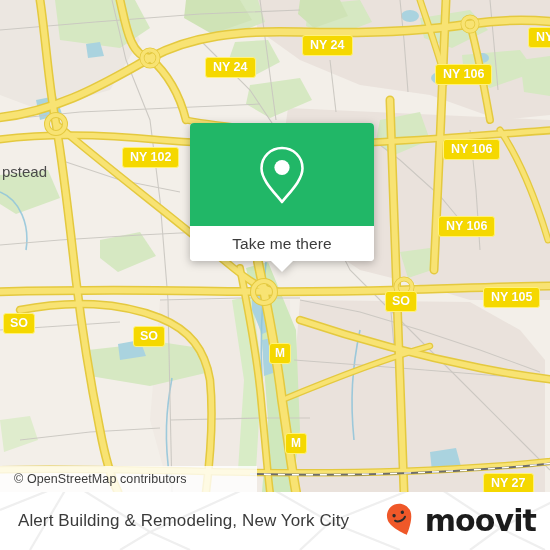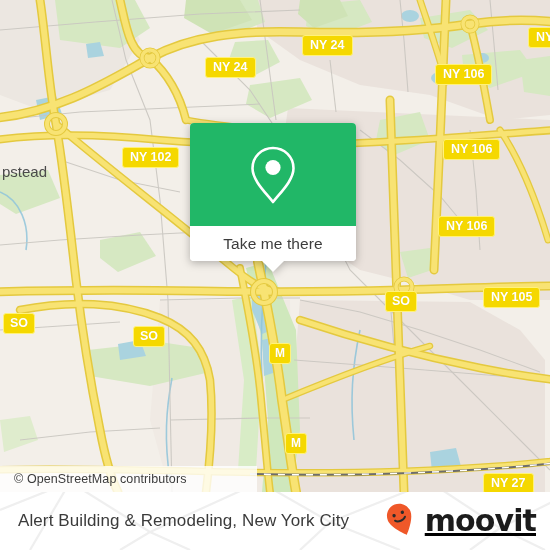--- a/index.html
+++ b/index.html
@@ -46,21 +46,21 @@
     color: #3b3b3b;
     letter-spacing: 0.1px;
     white-space: nowrap;
   }
 
   
   #popup {
     position: absolute;
     left: 190px;
     top: 123px;
-    width: 166px;
+    width: 184px;
     filter: drop-shadow(0 2px 4px rgba(0,0,0,0.28));
   }
   #popup-body {
     border-radius: 4px 4px 4px 4px;
     overflow: hidden;
     background: #ffffff;
   }
   #popup-green {
     height: 103px;
     background: #21b767;
@@ -122,21 +122,20 @@
     white-space: nowrap;
   }
   #moovit-logo {
     position: absolute;
     right: 14px;
     top: 0;
     height: 58px;
     display: flex;
     align-items: center;
     gap: 10px;
-    text-decoration: underline;
   }
   #moovit-wordmark {
     font-size: 30px;
     font-weight: bold;
     color: #1c1c1c;
     letter-spacing: -0.9px;
     line-height: 1;
     font-family: "DejaVu Sans", sans-serif;
   }
 </style>

